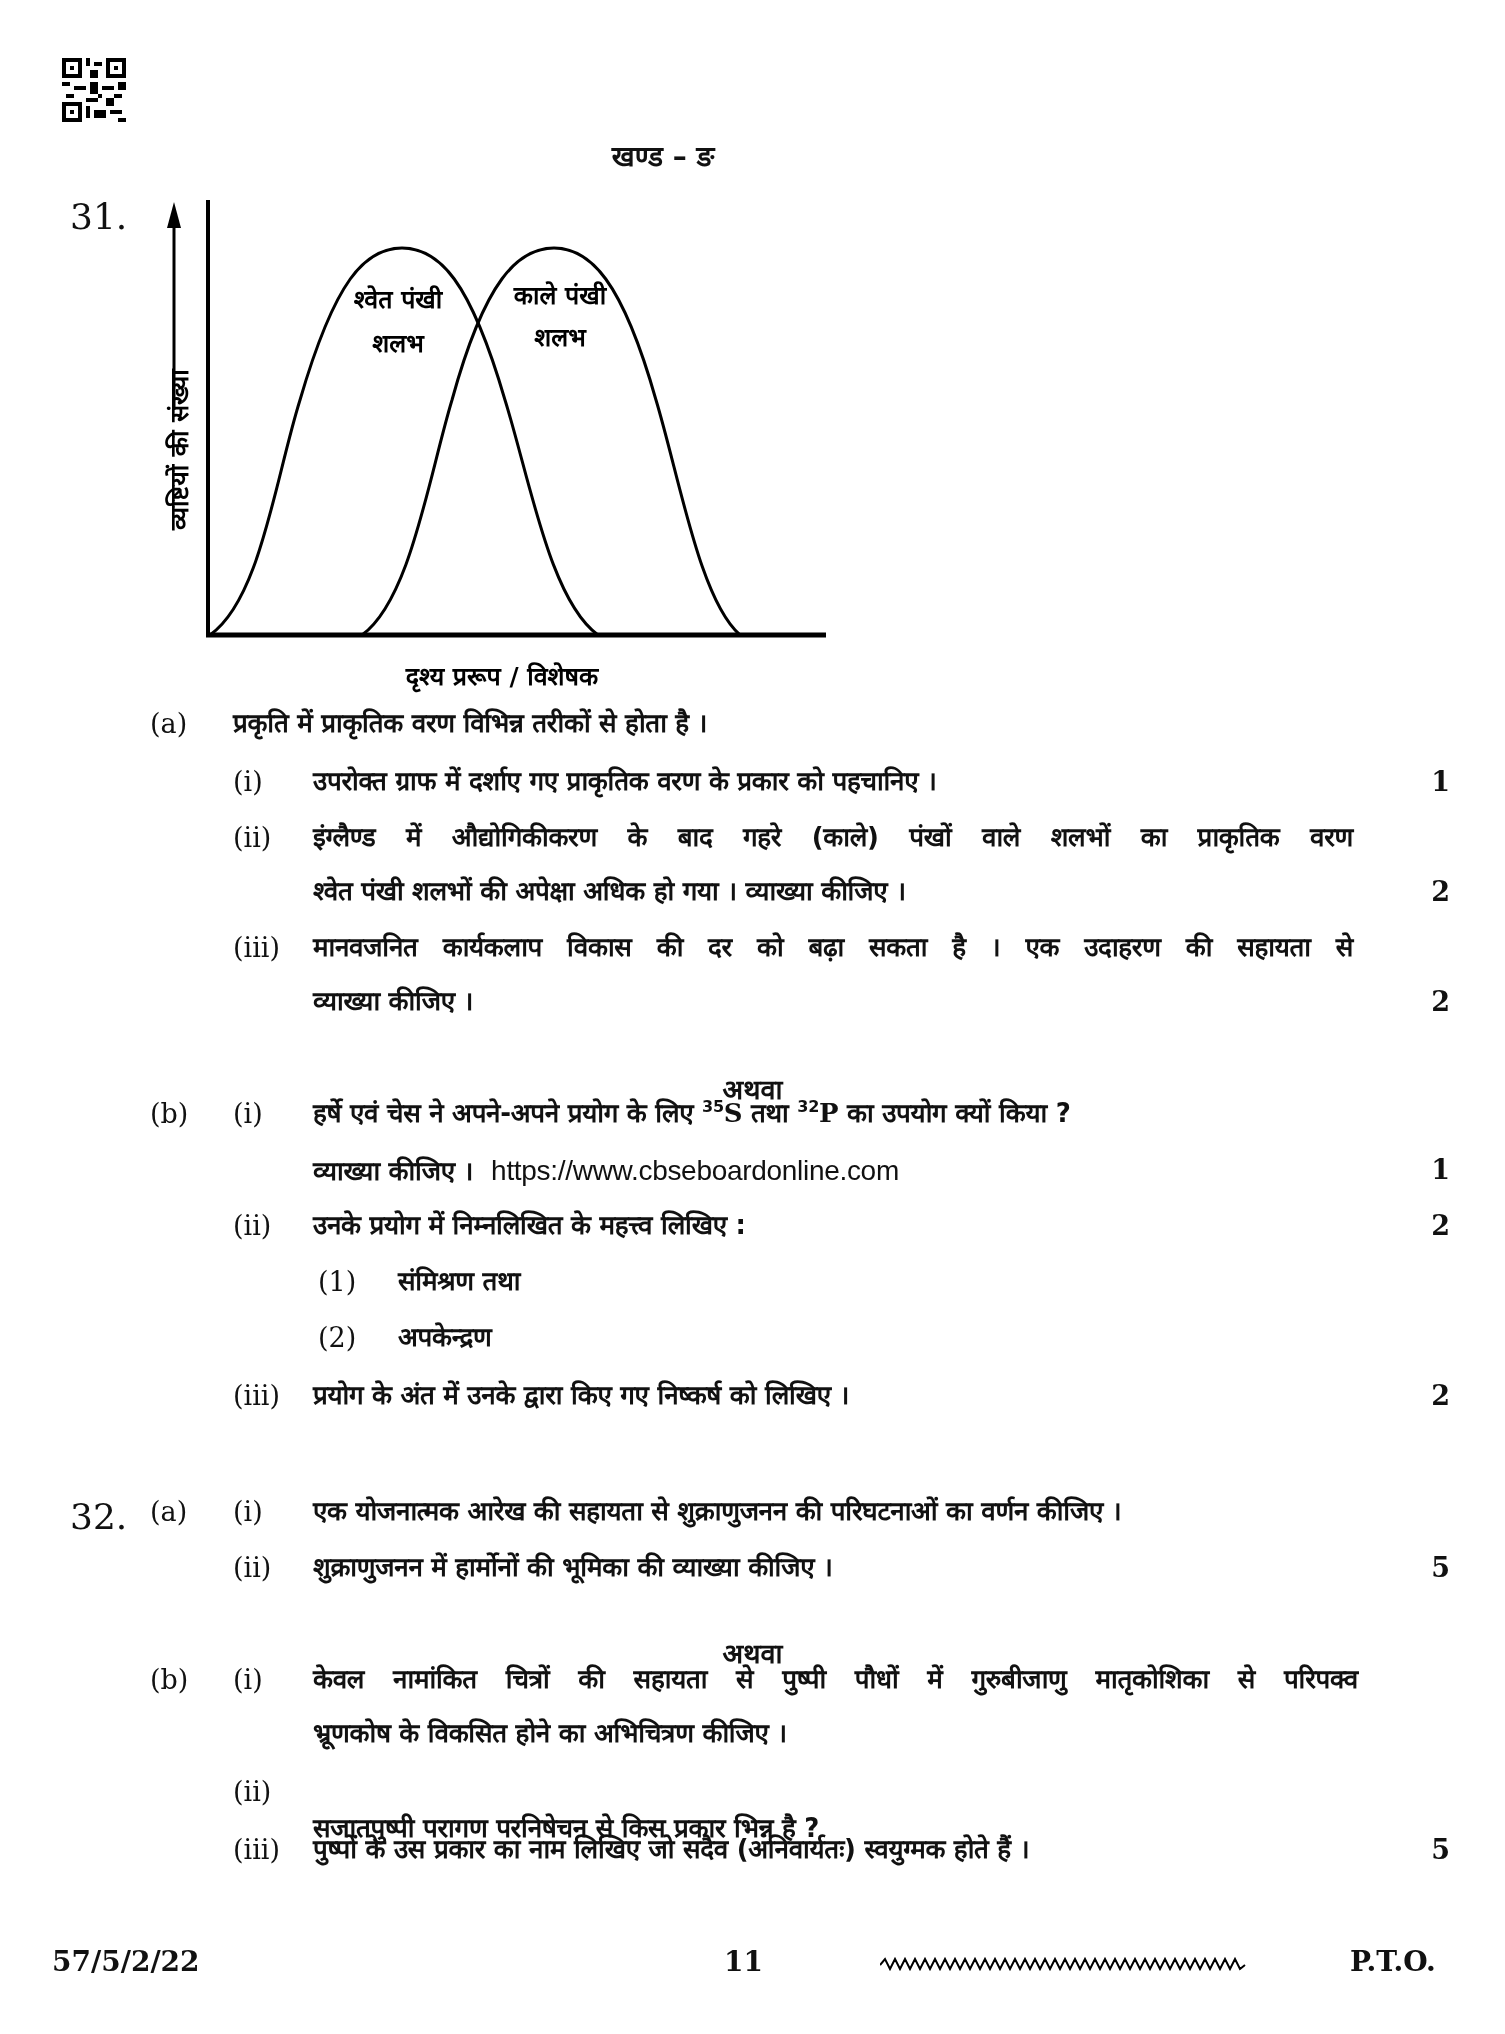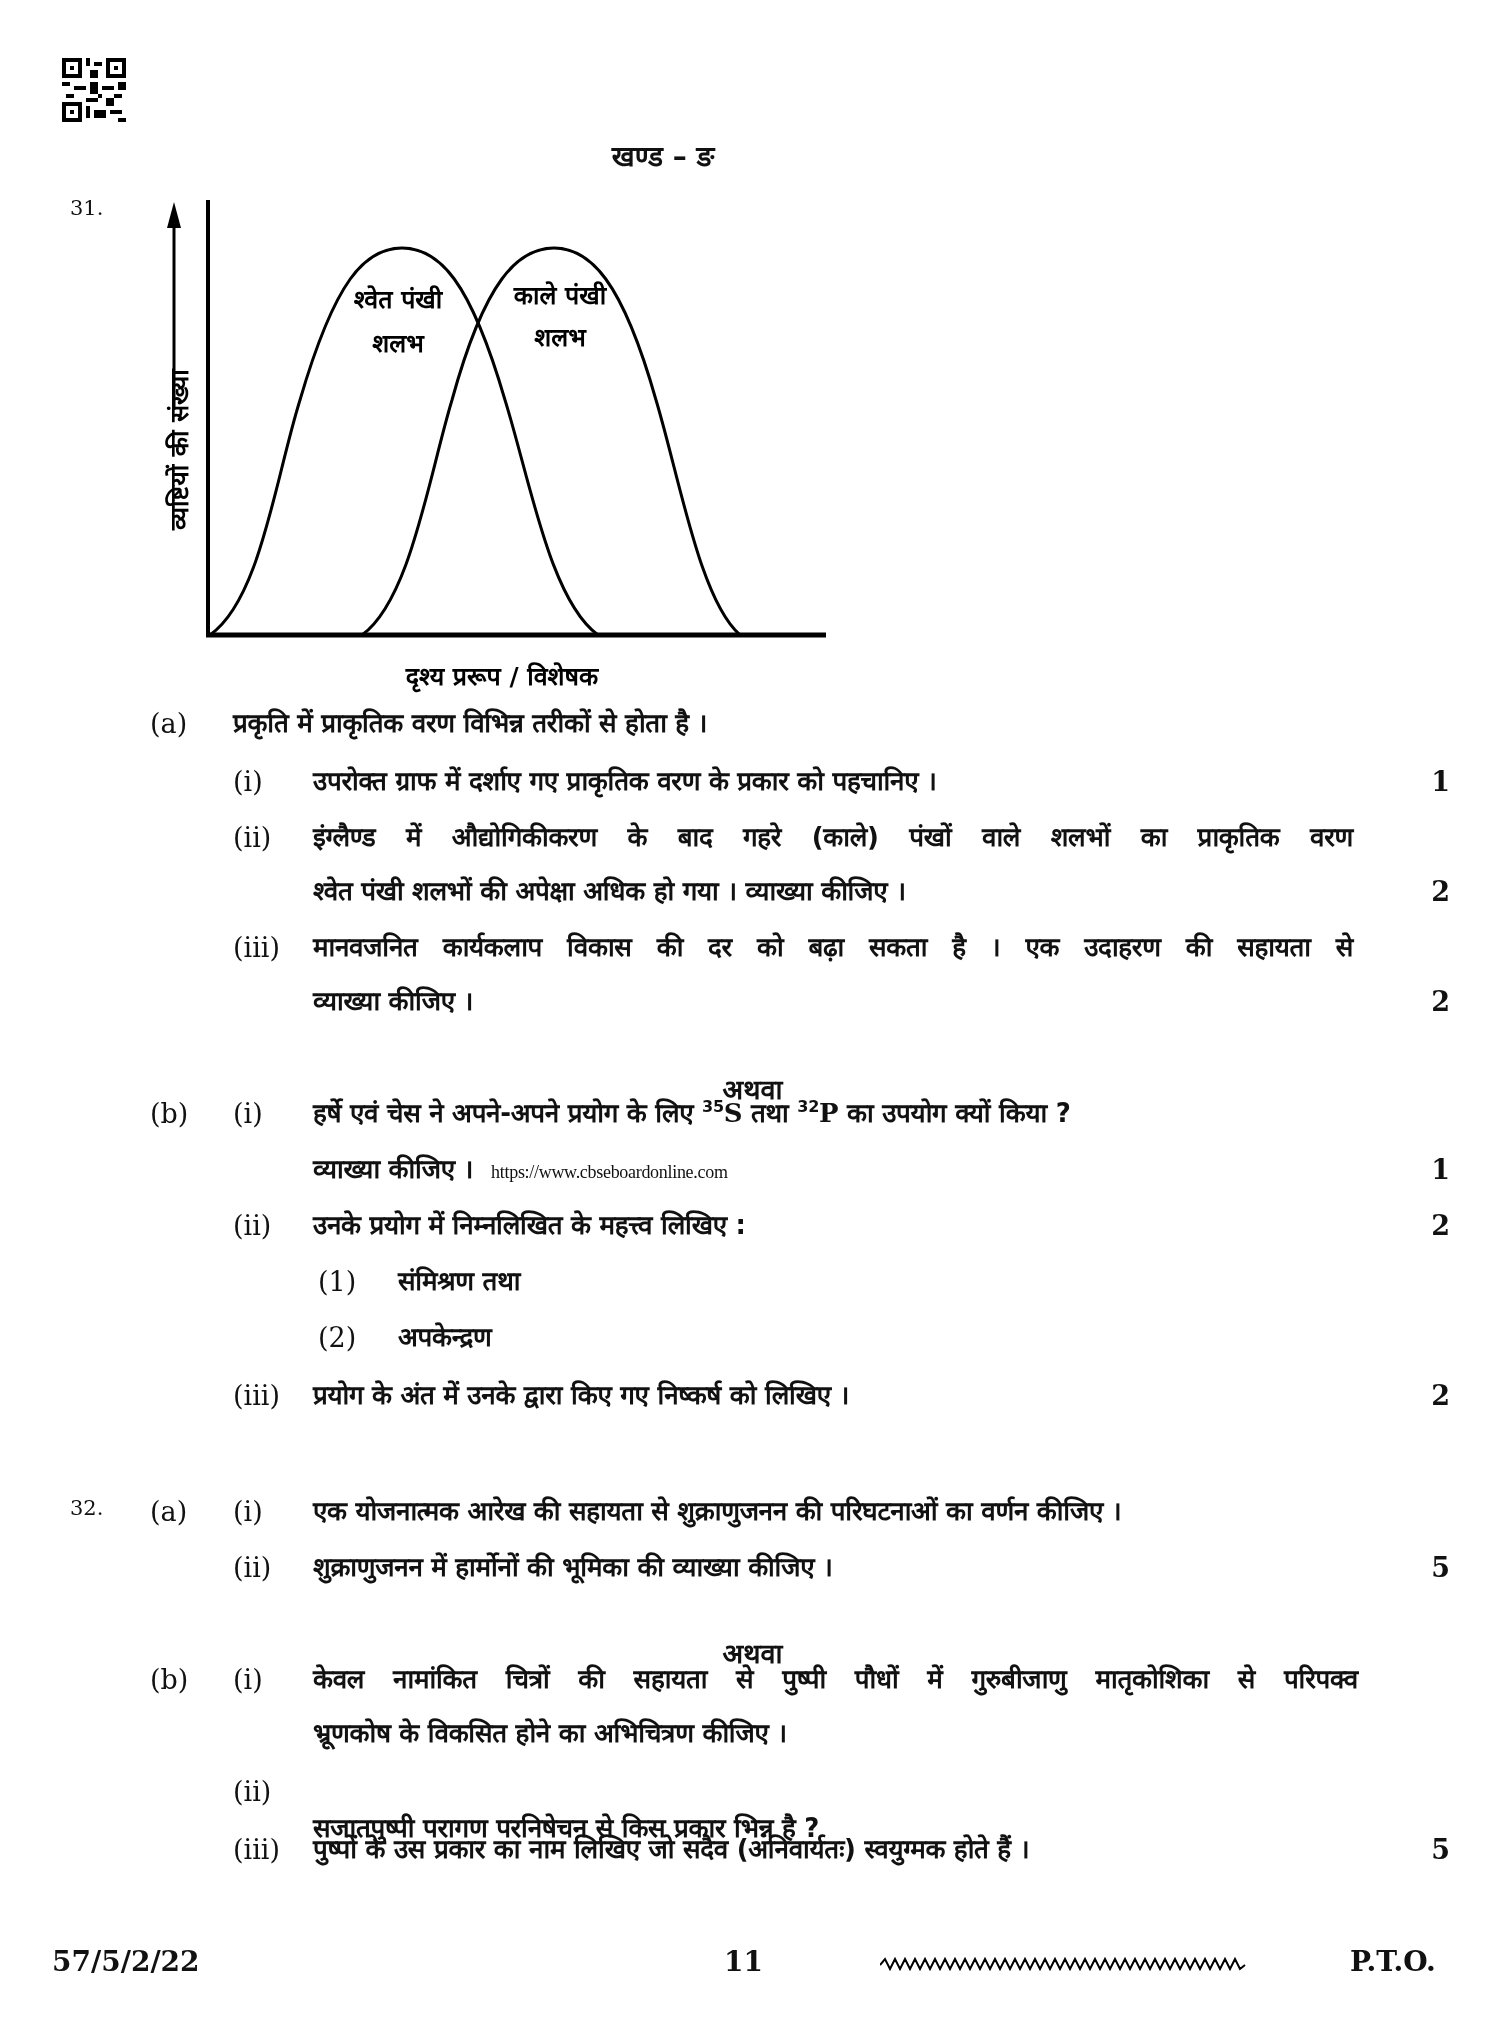--- a/index.html
+++ b/index.html
@@ -4,29 +4,29 @@
 <style>
   html, body { margin: 0; padding: 0; background: #ffffff; }
   body {
     width: 1505px; height: 2034px; position: relative; overflow: hidden;
     font-family: "DejaVu Sans", sans-serif; color: #111;
   }
   .abs { position: absolute; }
   .serif { font-family: "DejaVu Serif", "Liberation Serif", serif; }
   .qr { left: 62px; top: 58px; width: 80px; height: 70px; }
   .section-title { left: 0; width: 1326px; top: 136px; text-align: center; font-size: 28px; font-weight: bold; }
-  .qnum { font-family: "DejaVu Serif", serif; font-size: 21px; }
+  .qnum { font-family: "DejaVu Serif", serif; font-size: 36px; }
   .label { font-family: "DejaVu Serif", serif; font-size: 27px; }
   .txt { font-size: 26px; font-weight: bold; line-height: 1.2; white-space: nowrap; letter-spacing: -0.3px; }
   .marks { font-family: "DejaVu Serif", serif; font-size: 27px; font-weight: bold; left: 1420px; width: 30px; text-align: right; }
   .ortxt { font-size: 27px; font-weight: bold; left: 0; width: 1505px; text-align: center; margin-top: 28px; }
   .chart { left: 140px; top: 180px; width: 740px; height: 520px; }
   .footer { top: 1945px; font-family: "DejaVu Serif", serif; font-size: 28px; font-weight: bold; }
   sup { font-size: 16px; vertical-align: super; line-height: 0; }
-  .url { font-family: Liberation Serif, serif; font-weight: normal; font-size: 18px; margin-left: 18px; }
+  .url { font-family: Liberation Sans, sans-serif; font-weight: normal; font-size: 28px; margin-left: 18px; }
 </style>
 </head>
 <body>
 
 <div class="abs qr">
   <svg width="64" height="64" viewBox="0 0 16 16" shape-rendering="crispEdges">
     <rect x="0" y="0" width="5" height="5" fill="#000"></rect>
       <rect x="1" y="1" width="3" height="3" fill="#fff"></rect>
       <rect x="2" y="2" width="1" height="1" fill="#000"></rect>
     <rect x="11" y="0" width="5" height="5" fill="#000"></rect>

